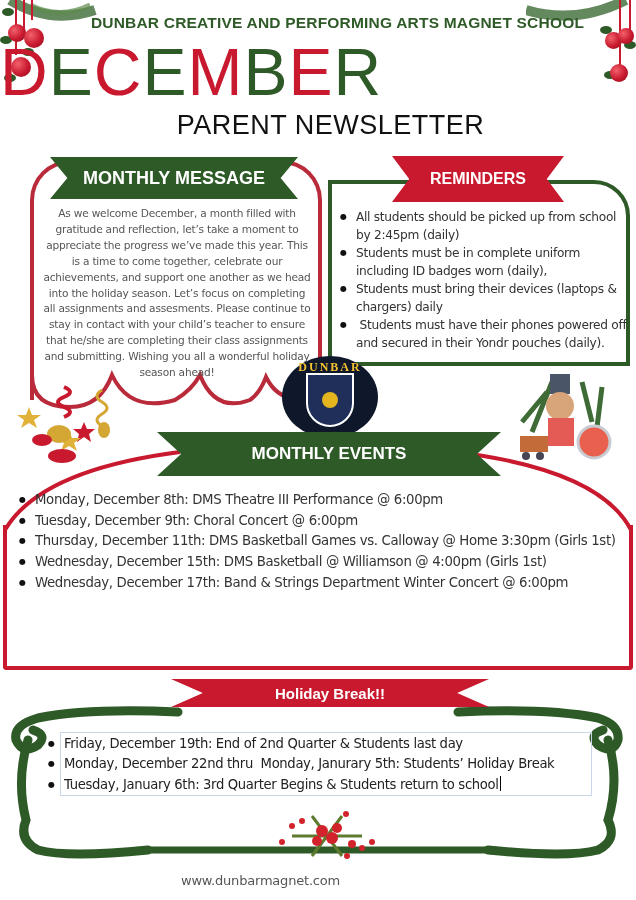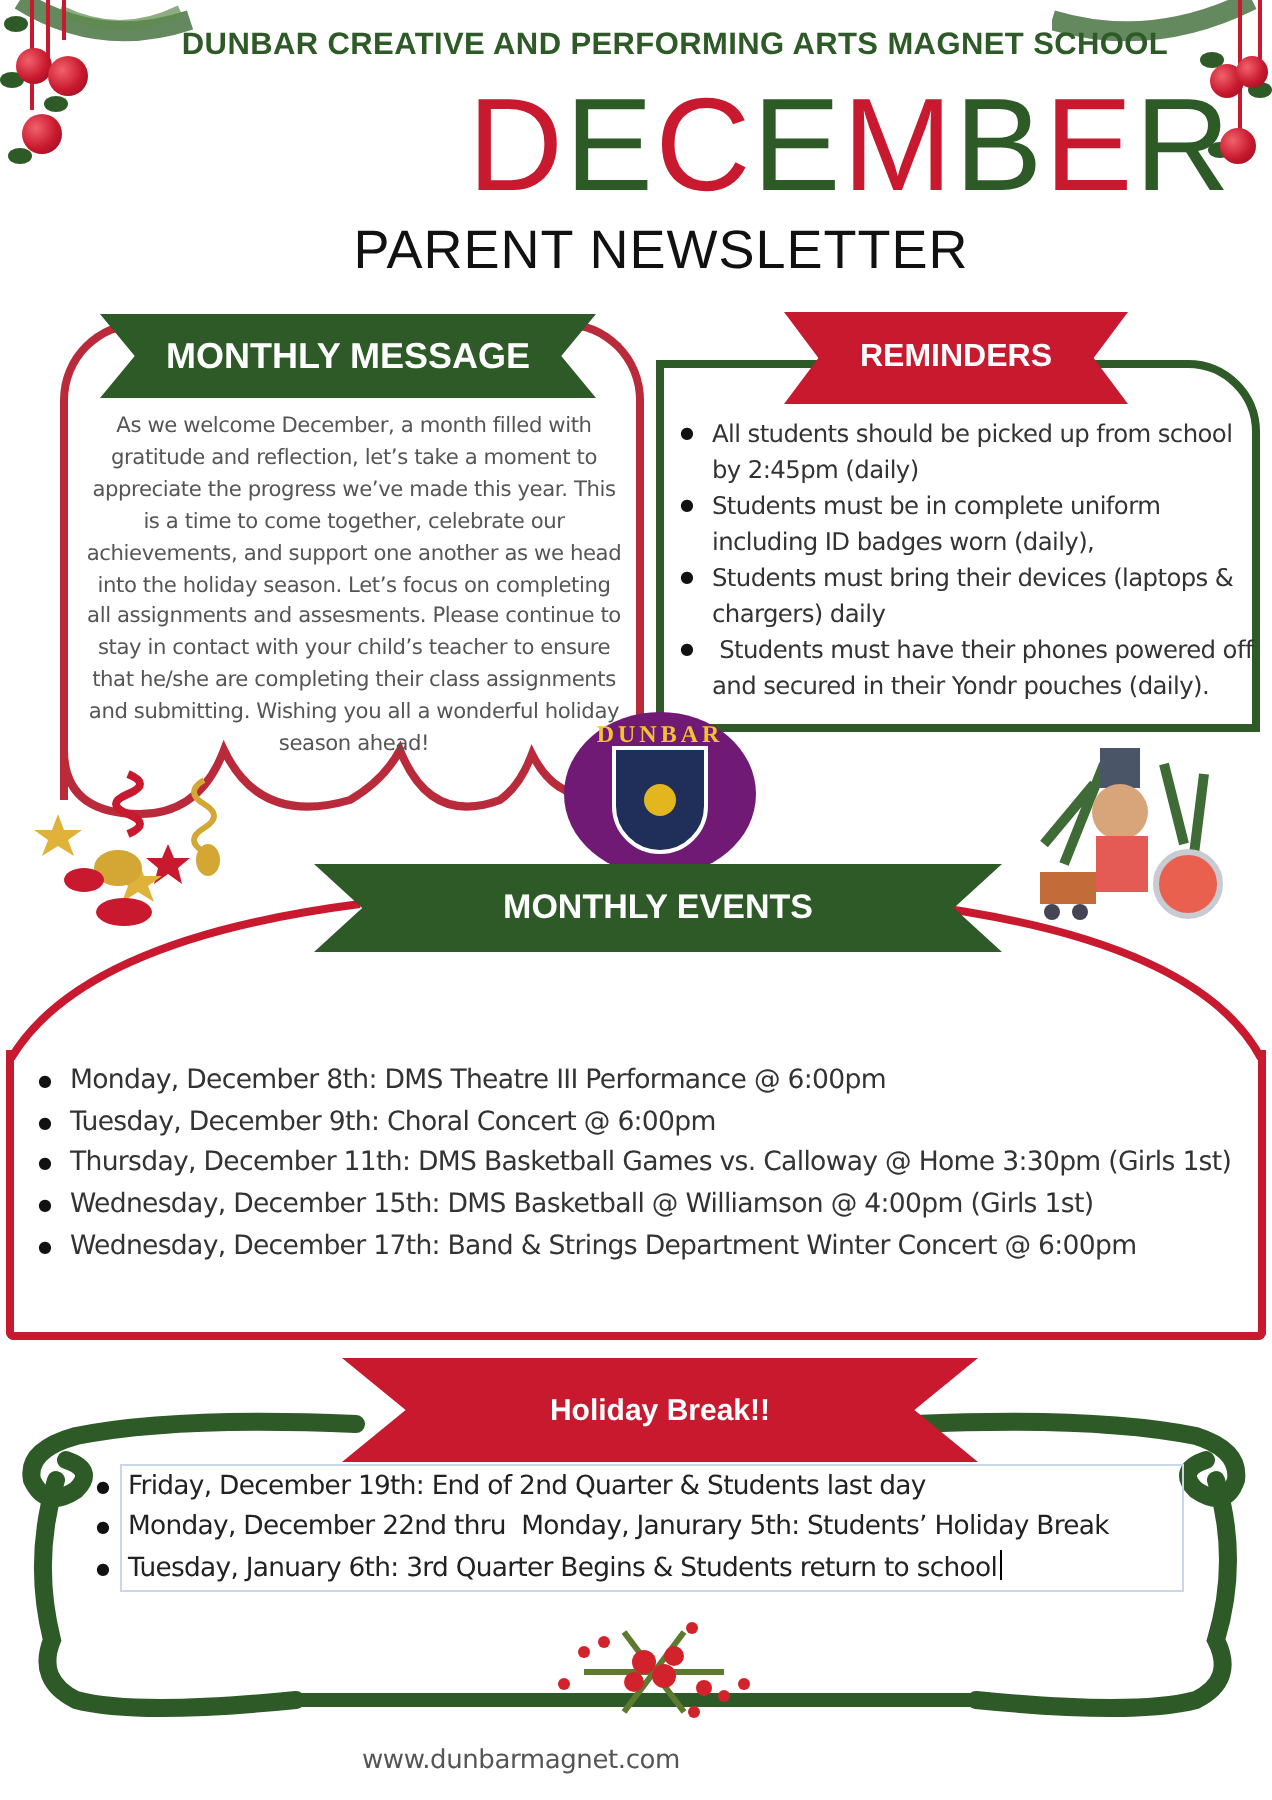--- a/index.html
+++ b/index.html
@@ -2,21 +2,21 @@
 <html><head>
 <meta charset="utf-8">
 <style>
   * { box-sizing: border-box; margin: 0; padding: 0; }
   html, body { width: 636px; height: 900px; background: #ffffff; overflow: hidden; }
   body { position: relative; font-family: "DejaVu Sans", sans-serif; }
   .abs { position: absolute; }
 
   
   .school-name { left: 0; width: 636px; top: 14px; text-align: center; font-family: "Liberation Sans", sans-serif; font-weight: bold; font-size: 15.5px; color: #2e5a27; letter-spacing: 0.2px; padding-left: 39px; }
-  .month-title { left: 0; width: 616px; top: 36px; text-align: right; font-family: "Liberation Sans", sans-serif; font-size: 66px; line-height: 72px; letter-spacing: 1px; padding-left: 41px; }
+  .month-title { left: 0; width: 616px; top: 36px; text-align: left; font-family: "Liberation Sans", sans-serif; font-size: 66px; line-height: 72px; letter-spacing: 1px; }
   .month-title span { display: inline-block; }
   .subtitle { left: 0; width: 636px; top: 110px; text-align: center; font-family: "Liberation Sans", sans-serif; font-size: 27px; color: #111; letter-spacing: 0.5px; padding-left: 25px; }
 
   
   .ribbon { display: flex; align-items: center; justify-content: center; color: #fff; font-family: "Liberation Sans", sans-serif; font-weight: bold; }
   .ribbon-green { background: #2e5a27; clip-path: polygon(0 0, 100% 0, 93% 50%, 100% 100%, 0 100%, 7% 50%); }
   .ribbon-red { background: #c8192e; clip-path: polygon(0 0, 100% 0, 90% 50%, 100% 100%, 0 100%, 10% 50%); }
 
   
   .msg-frame { left: 30px; top: 160px; width: 292px; height: 240px; border: 4px solid #b92a3a; border-radius: 40px 40px 0 0; border-bottom: none; }
@@ -25,21 +25,21 @@
 
   
   .rem-frame { left: 328px; top: 180px; width: 302px; height: 186px; border: 4px solid #2e5a27; border-top-right-radius: 36px; }
   .rem-list { left: 338px; top: 208px; width: 290px; font-family: "DejaVu Sans", sans-serif; font-size: 12.2px; line-height: 18px; color: #333; list-style: none; letter-spacing: -0.3px; }
   .rem-list li { position: relative; padding-left: 18px; }
   .rem-list li::before { content: "●"; position: absolute; left: 2px; top: 0; font-size: 8px; color: #111; }
 
   
   .events-box { left: 3px; top: 480px; width: 630px; height: 190px; border: 4px solid #c8192e; border-top: none; border-radius: 0 0 4px 4px; }
   .events-arc { left: 0; top: 420px; width: 636px; height: 110px; }
-  .events-list { left: 8px; top: 531px; width: 622px; font-family: "DejaVu Sans", sans-serif; font-size: 13.3px; line-height: 20.7px; color: #333; list-style: none; letter-spacing: -0.35px; padding-left: 11px; }
+  .events-list { left: 8px; top: 490px; width: 622px; font-family: "DejaVu Sans", sans-serif; font-size: 13.3px; line-height: 20.7px; color: #333; list-style: none; letter-spacing: -0.35px; padding-left: 11px; }
   .events-list li { position: relative; padding-left: 16px; white-space: nowrap; }
   .events-list li::before { content: "●"; position: absolute; left: 0; top: 0; font-size: 8px; color: #111; }
 
   
   .holiday-frame { left: 10px; top: 700px; width: 620px; height: 160px; }
   .holiday-textbox { left: 60px; top: 732px; width: 532px; height: 64px; border: 1px solid #c9d7ea; }
   .holiday-list { left: 48px; top: 734px; width: 560px; font-family: "DejaVu Sans", sans-serif; font-size: 13.2px; line-height: 20.3px; color: #222; list-style: none; letter-spacing: -0.35px; }
   .holiday-list li { position: relative; padding-left: 16px; white-space: nowrap; }
   .holiday-list li::before { content: "●"; position: absolute; left: 0; top: 0; font-size: 8px; color: #111; }
   .caret { display: inline-block; width: 1.5px; height: 15px; background: #000; vertical-align: -2px; margin-left: 1px; }
@@ -116,21 +116,21 @@
     <polygon points="15,25 18,33 27,33 20,38 23,46 15,41 7,46 10,38 3,33 12,33" fill="#e0b23a"></polygon>
     <polygon points="70,40 73,47 81,47 75,52 77,60 70,55 63,60 65,52 59,47 67,47" fill="#c8192e"></polygon>
     <polygon points="55,48 58,56 67,56 60,61 63,69 55,64 47,69 50,61 43,56 52,56" fill="#e0b23a"></polygon>
     <ellipse cx="45" cy="52" rx="12" ry="9" fill="#d4a634"></ellipse>
     <ellipse cx="28" cy="58" rx="10" ry="6" fill="#c8192e"></ellipse>
     <ellipse cx="48" cy="74" rx="14" ry="7" fill="#c8192e"></ellipse>
     <ellipse cx="90" cy="48" rx="6" ry="8" fill="#d4a634"></ellipse>
   </svg>
 </div>
 
-<div class="abs" style="left:282px;top:356px;width:96px;height:82px;border-radius:50%;background:#701a75;display:flex;align-items:center;justify-content:center;">
+<div class="abs" style="left:282px;top:356px;width:96px;height:82px;border-radius:50%;background:#0f172a;display:flex;align-items:center;justify-content:center;">
   <div style="width:48px;height:54px;background:#1f2f5a;border:2px solid #fff;border-radius:0 0 24px 24px;position:relative;display:flex;align-items:center;justify-content:center;margin-top:6px;">
     <div style="width:16px;height:16px;border-radius:50%;background:#e3b51e;"></div>
   </div>
   <div class="abs" style="top:4px;left:0;width:96px;text-align:center;color:#f2c230;font-family:'Liberation Serif',serif;font-weight:bold;font-size:12px;letter-spacing:2px;">DUNBAR</div>
 </div>
 
 <div class="abs" style="left:512px;top:372px;width:106px;height:90px;">
   <svg width="106" height="90" viewBox="0 0 106 90">
     <path d="M10 50 L35 20 M20 60 L40 10 M70 10 L80 50 M90 15 L85 55" stroke="#3f6b36" stroke-width="5"></path>
     <rect x="38" y="2" width="20" height="20" fill="#4a5568"></rect>
@@ -158,21 +158,21 @@
   <li>Wednesday, December 17th: Band &amp; Strings Department Winter Concert @ 6:00pm</li>
 </ul>
 
 <svg class="abs holiday-frame" viewBox="0 0 620 160" width="620" height="160" style="left:8px;top:700px;">
   <path d="M170 12 Q80 8 30 18 Q5 25 8 40 Q15 55 30 45 Q40 35 25 30" stroke="#2e5a27" stroke-width="9" fill="none" stroke-linecap="round"></path>
   <path d="M20 40 Q8 80 18 120 Q10 140 30 150 Q60 158 140 150" stroke="#2e5a27" stroke-width="9" fill="none" stroke-linecap="round"></path>
   <path d="M140 150 L480 150" stroke="#2e5a27" stroke-width="7" fill="none"></path>
   <path d="M450 12 Q540 8 590 18 Q612 25 610 40 Q605 55 590 45 Q580 35 595 30" stroke="#2e5a27" stroke-width="9" fill="none" stroke-linecap="round"></path>
   <path d="M600 40 Q612 80 600 120 Q610 140 590 150 Q560 158 480 150" stroke="#2e5a27" stroke-width="9" fill="none" stroke-linecap="round"></path>
 </svg>
-<div class="abs ribbon ribbon-red" style="left:171px;top:679px;width:318px;height:52px;font-size:15px;">
+<div class="abs ribbon ribbon-red" style="left:171px;top:679px;width:318px;height:28px;font-size:15px;">
   <span>Holiday Break!!</span>
 </div>
 <div class="abs holiday-textbox"></div>
 <ul class="abs holiday-list">
   <li>Friday, December 19th: End of 2nd Quarter &amp; Students last day</li>
   <li style="white-space:pre;">Monday, December 22nd thru  Monday, Janurary 5th: Students’ Holiday Break</li>
   <li><span>Tuesday, January 6th: 3rd Quarter Begins &amp; Students return to school</span><span class="caret"></span></li>
 </ul>
 
 <div class="abs" style="left:262px;top:806px;width:130px;height:60px;">

